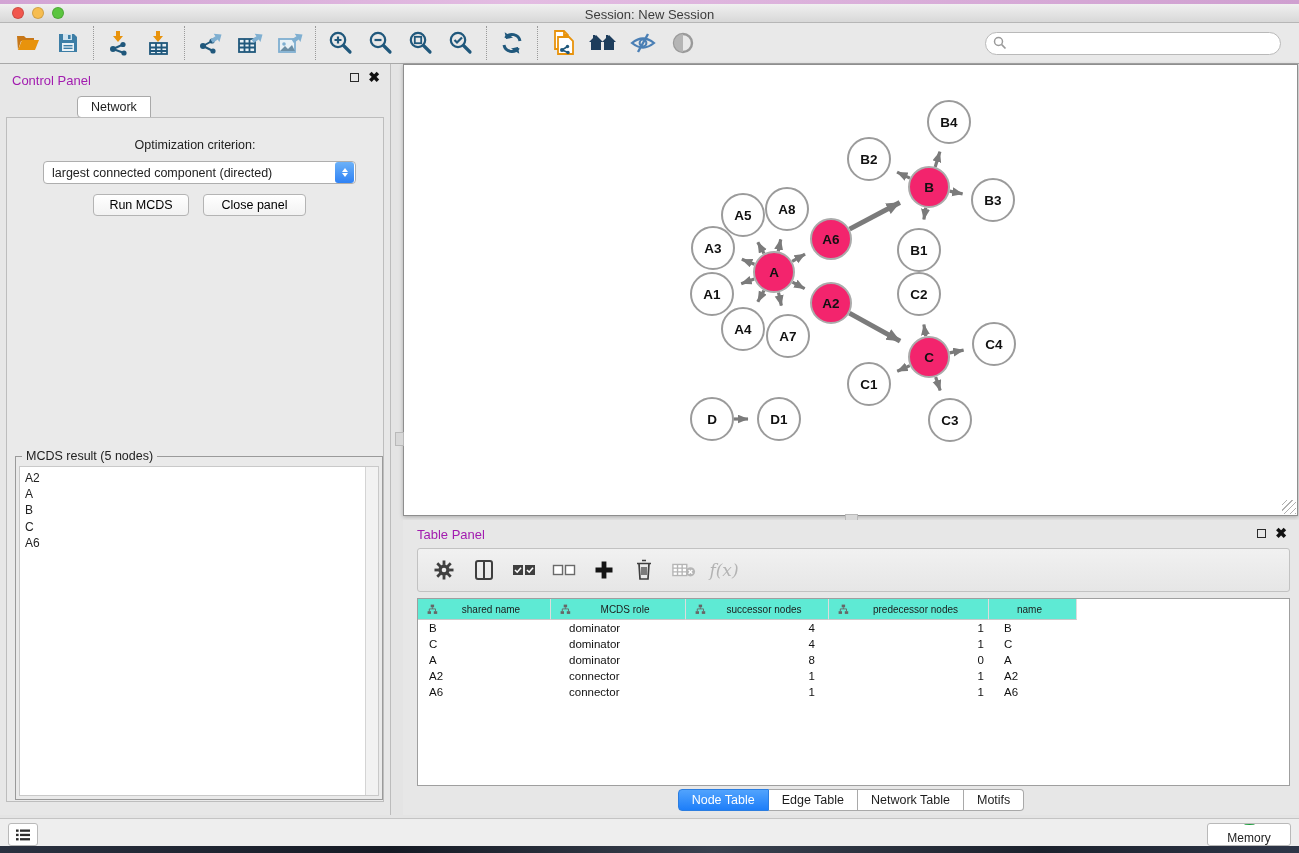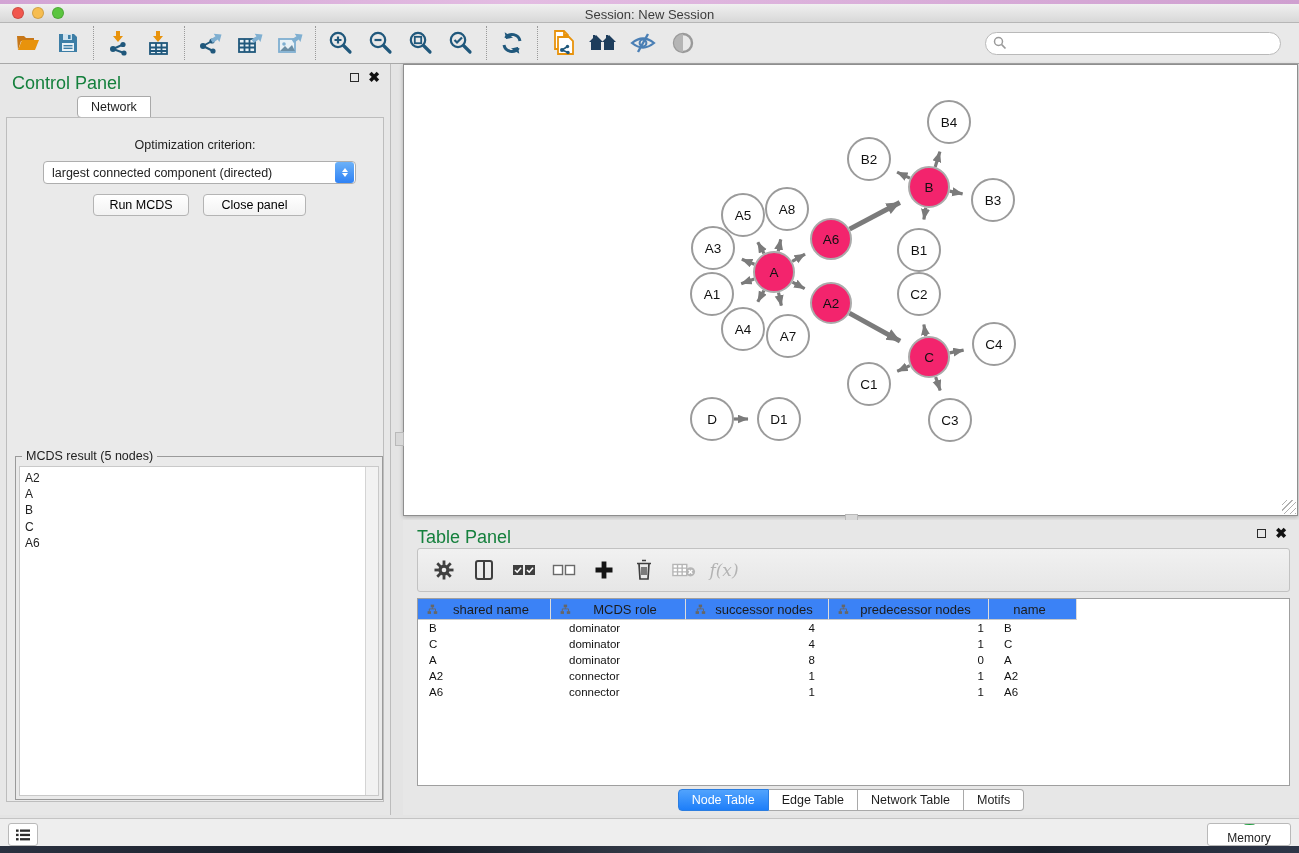--- a/index.html
+++ b/index.html
@@ -25,21 +25,21 @@
     display:flex; align-items:center; padding:0 8px; }
   .tbtn { width:40px; height:34px; display:flex; align-items:center; justify-content:center; }
   .tsep { width:1px; height:34px; border-left:1px dotted #9a9a9a; margin:0 5px; }
   #search-wrap { margin-left:auto; margin-right:10px; position:relative; }
   #search-input { width:296px; height:23px; border:1px solid #b9b9b9; border-radius:12px;
     background:#fff; padding:0 8px 0 26px; font-size:12px; outline:none; }
   #search-icon { position:absolute; left:8px; top:4px; }
   
   #control-panel { position:absolute; left:0; top:64px; width:391px; height:751px;
     background:#e7e7e7; border-right:1px solid #bcbcbc; }
-  .panel-title { font-size:18px; color:#15803d; }
+  .panel-title { font-size:13px; color:#a21caf; }
   #cp-title { position:absolute; left:12px; top:9px; }
   .win-ctl { position:absolute; top:9px; display:flex; gap:9px; align-items:center; }
   #cp-ctls { right:10px; } #tp-ctls { right:12px; }
   .float-box { width:9px; height:9px; border:1.5px solid #2b2b2b; display:inline-block; }
   .close-x { font-size:14px; font-weight:bold; color:#111; line-height:9px; }
   #cp-tabs { position:absolute; left:77px; top:32px; display:flex; height:30px;flex-direction:column; }
   .seg-tab { padding:0 13px; font-size:12.5px; line-height:20px; background:#fff;
     border:1px solid #a9a9a9; border-left:none; color:#1d1d1d; }
   .seg-tab:first-child { border-left:1px solid #a9a9a9; border-radius:4px 0 0 4px; }
   .seg-tab:last-child { border-radius:0 4px 4px 0; }
@@ -72,39 +72,39 @@
   #result-items { padding:3px 5px; }
   #result-items div { font-size:12px; line-height:16.2px; }
   
   #net-window { position:absolute; left:403px; top:64px; width:895px; height:452px;
     background:#fff; border:1px solid #8e8e8e; box-shadow:0 1px 4px rgba(0,0,0,.25); }
   #net-titlebar { position:absolute; left:0; top:0; width:100%; height:23px;
     background:linear-gradient(#f2f2f2,#d7d7d7); border-bottom:1px solid #a5a5a5; }
   #net-titlebar .lights { left:11px; top:6px; gap:7px; }
   #net-titlebar .light { width:11px; height:11px; }
   #net-title { position:absolute; width:100%; text-align:center; top:5px; font-size:12.5px; color:#333; }
-  #net-canvas { position:absolute; left:1px; top:24px; width:891px; height:426px; background:#fff; }
+  #net-canvas { position:absolute; left:1px; top:24px; width:891px; height:426px; background:#fff;font-weight:bold; }
   #net-resize-grip { position:absolute; right:1px; bottom:1px; width:14px; height:14px;
     background:repeating-linear-gradient(135deg, transparent 0 3px, #b0b0b0 3px 4px); }
   .pane-grip { position:absolute; background:#d8d8d8; border:1px solid #b9b9b9; }
   #grip-left { left:395px; top:432px; width:9px; height:14px; }
   #grip-bottom { left:845px; top:514px; width:13px; height:8px; }
   
   #table-panel { position:absolute; left:403px; top:520px; width:896px; height:295px; background:#e7e7e7; }
   #tp-title { position:absolute; left:14px; top:7px; }
   #tp-toolbar { position:absolute; left:14px; top:28px; width:873px; height:44px;
     background:linear-gradient(#f1f1f1,#e6e6e6); border:1px solid #c2c2c2; border-radius:3px;
     display:flex; align-items:center; padding-left:14px; gap:16px; }
   #tp-toolbar .ticon { display:flex; align-items:center; justify-content:center; width:24px; height:24px; }
   #fx-label { font-family:"DejaVu Serif", serif; font-style:italic; font-size:17px; color:#b3b3b3; }
   #table-box { position:absolute; left:14px; top:78px; width:873px; height:188px;
     background:#fff; border:1px solid #9f9f9f; overflow:hidden; }
   #table-header { display:flex; height:21px; }
-  .th { background:#3b82f6; border-right:1px solid #dcdcdc; border-bottom:1px solid #c9c9c9;
-    display:flex; align-items:center; font-size:13px; color:#1c1c1c; }
+  .th { background:#5eead4; border-right:1px solid #dcdcdc; border-bottom:1px solid #c9c9c9;
+    display:flex; align-items:center; font-size:10px; color:#1c1c1c; }
   .th .col-ic { margin-left:9px; display:flex; }
   .th .lbl { flex:1; text-align:center; padding-right:6px; }
   .trow { display:flex; height:15.9px; align-items:center; }
   .td { font-size:11.5px; color:#111; white-space:nowrap; overflow:hidden; }
   
   #table-tabs { position:absolute; left:0; right:0; top:269px; display:flex; justify-content:center; }
   #table-tabs .seg-tab { font-size:12.5px; height:22px; line-height:20px; }
   
   #status-bar { position:absolute; left:0; top:818px; width:100%; height:28px;
     background:#eeeeee; border-top:1px solid #c4c4c4; }

